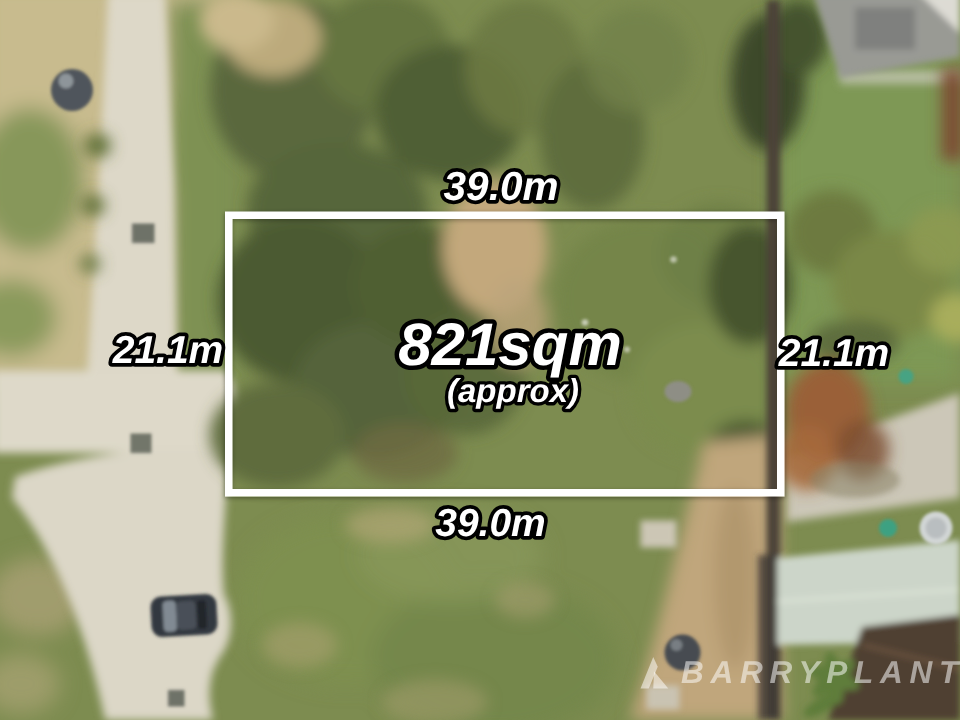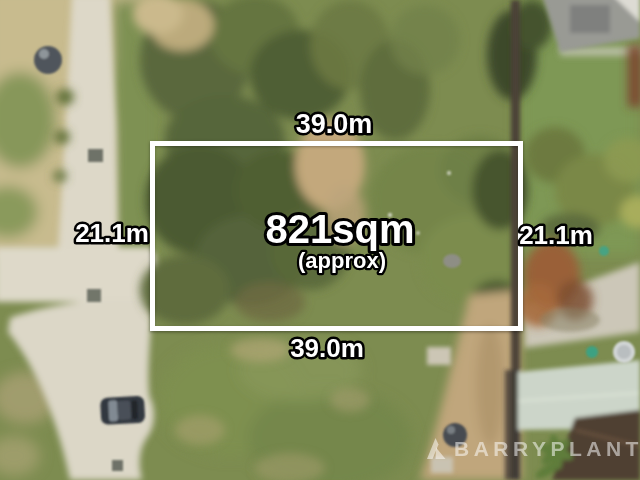--- a/index.html
+++ b/index.html
@@ -1,17 +1,17 @@
 <!DOCTYPE html>
 <html><head>
 <meta charset="utf-8">
 <style>
   html,body{margin:0;padding:0;background:#222;}
   .stage{position:relative;width:640px;height:480px;overflow:hidden;
-         font-family:"Liberation Sans",sans-serif;}
+         font-family:"Liberation Sans",sans-serif;font-style:italic;}
   .stage svg.bg{position:absolute;left:0;top:0;}
   .plot-rect{position:absolute;left:150px;top:141px;width:373px;height:190px;
              box-sizing:border-box;border:5px solid #fff;
              box-shadow:0 1px 3px rgba(0,0,0,.4), inset 0 1px 3px rgba(0,0,0,.3);}
   svg.labels{position:absolute;left:0;top:0;pointer-events:none;}
   svg.labels text{font-family:"Liberation Sans",sans-serif;font-weight:700;
                   fill:#fff;stroke:#000;paint-order:stroke;stroke-linejoin:round;
                   text-anchor:middle;}
   .watermark{position:absolute;left:424px;top:437px;display:flex;align-items:center;
              gap:7px;color:rgba(255,255,255,.52);font-weight:700;font-size:21px;

